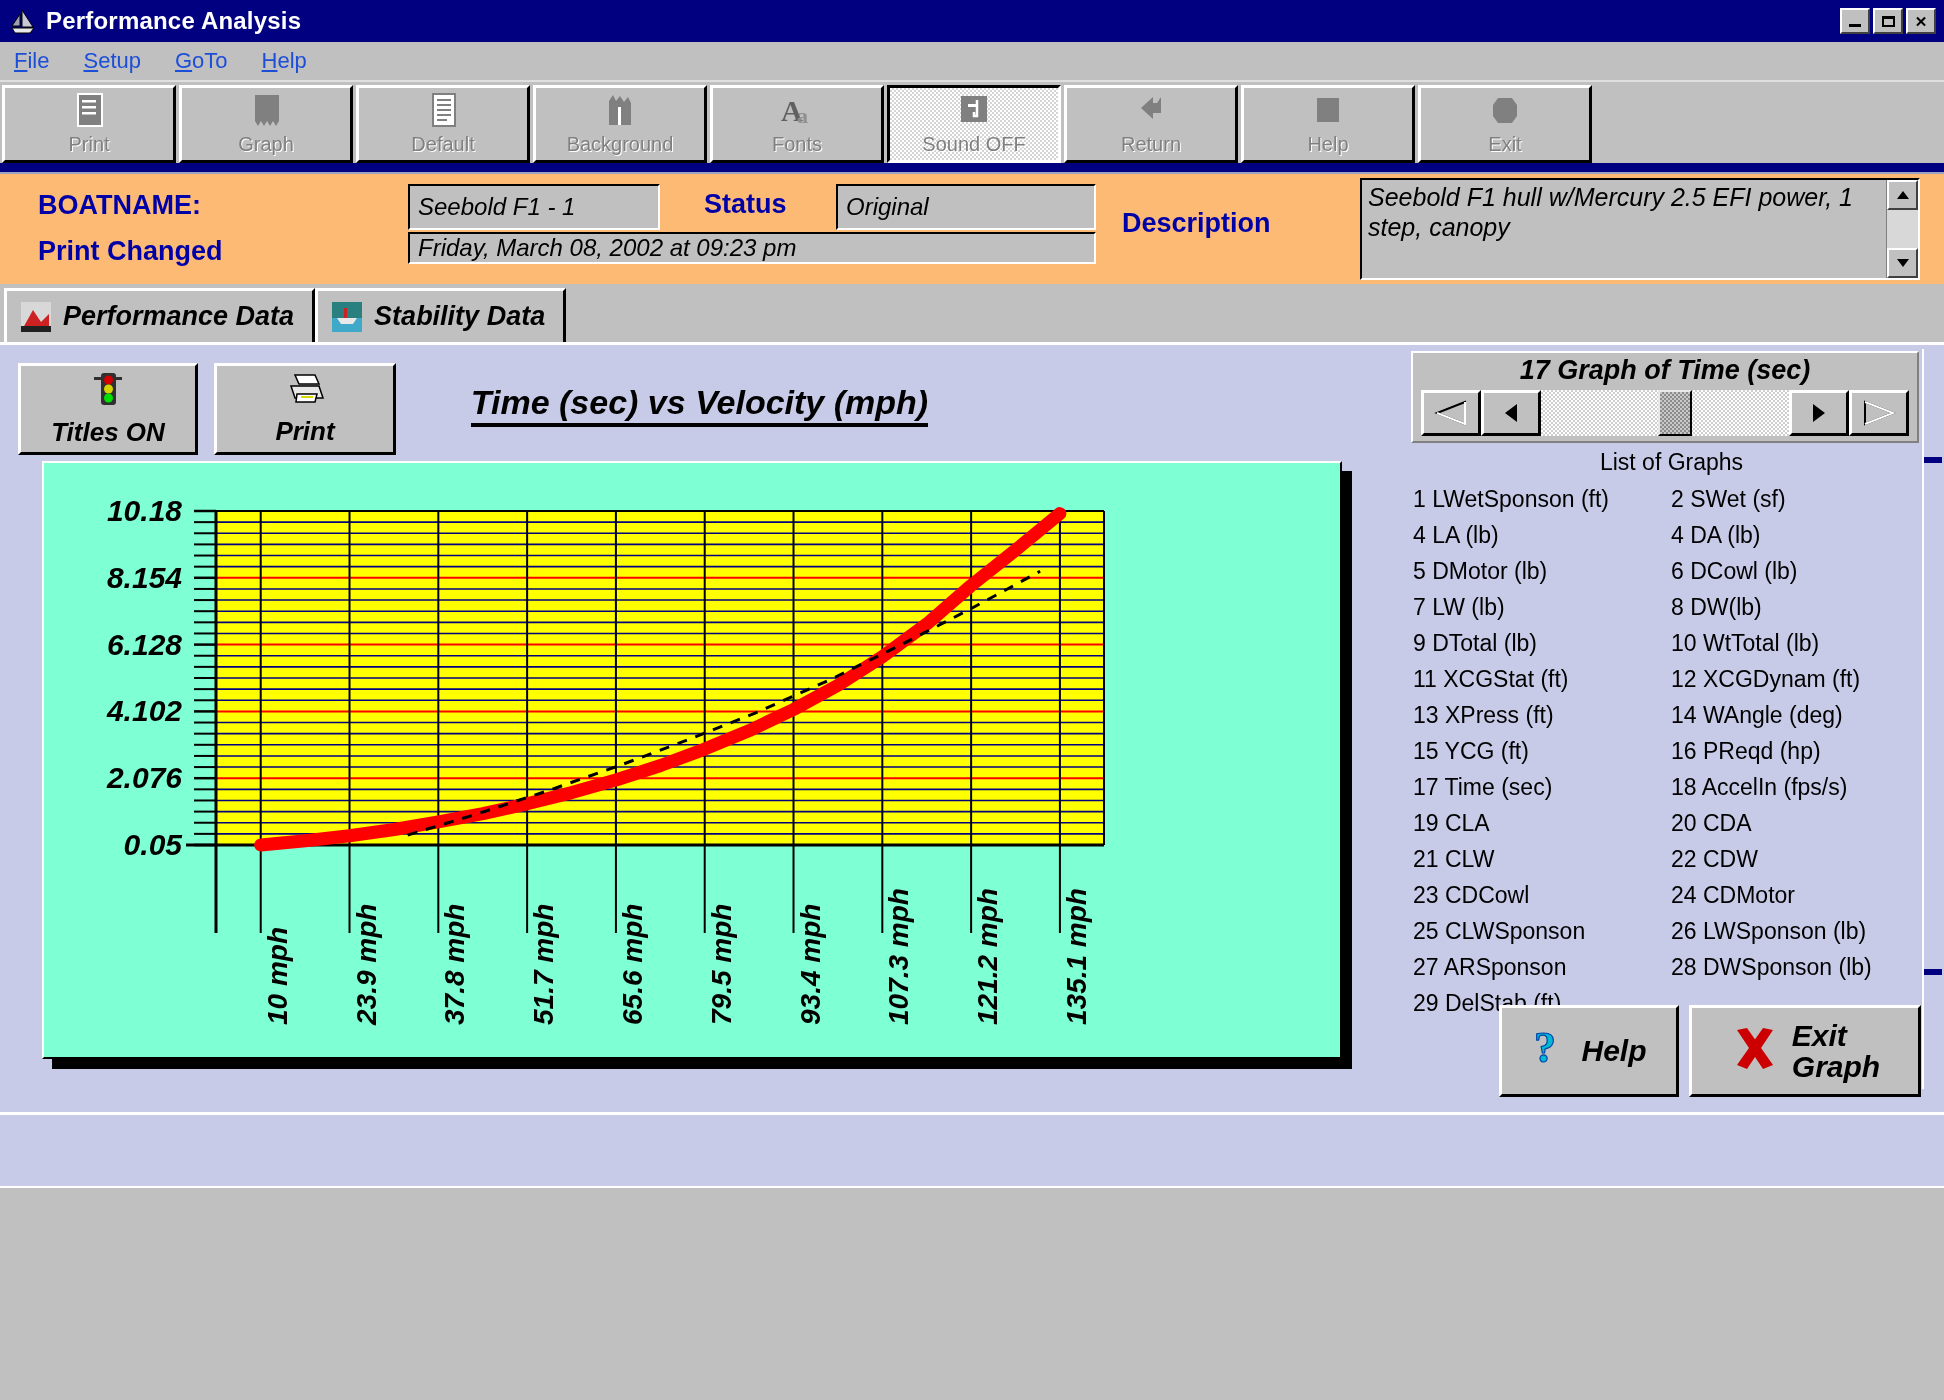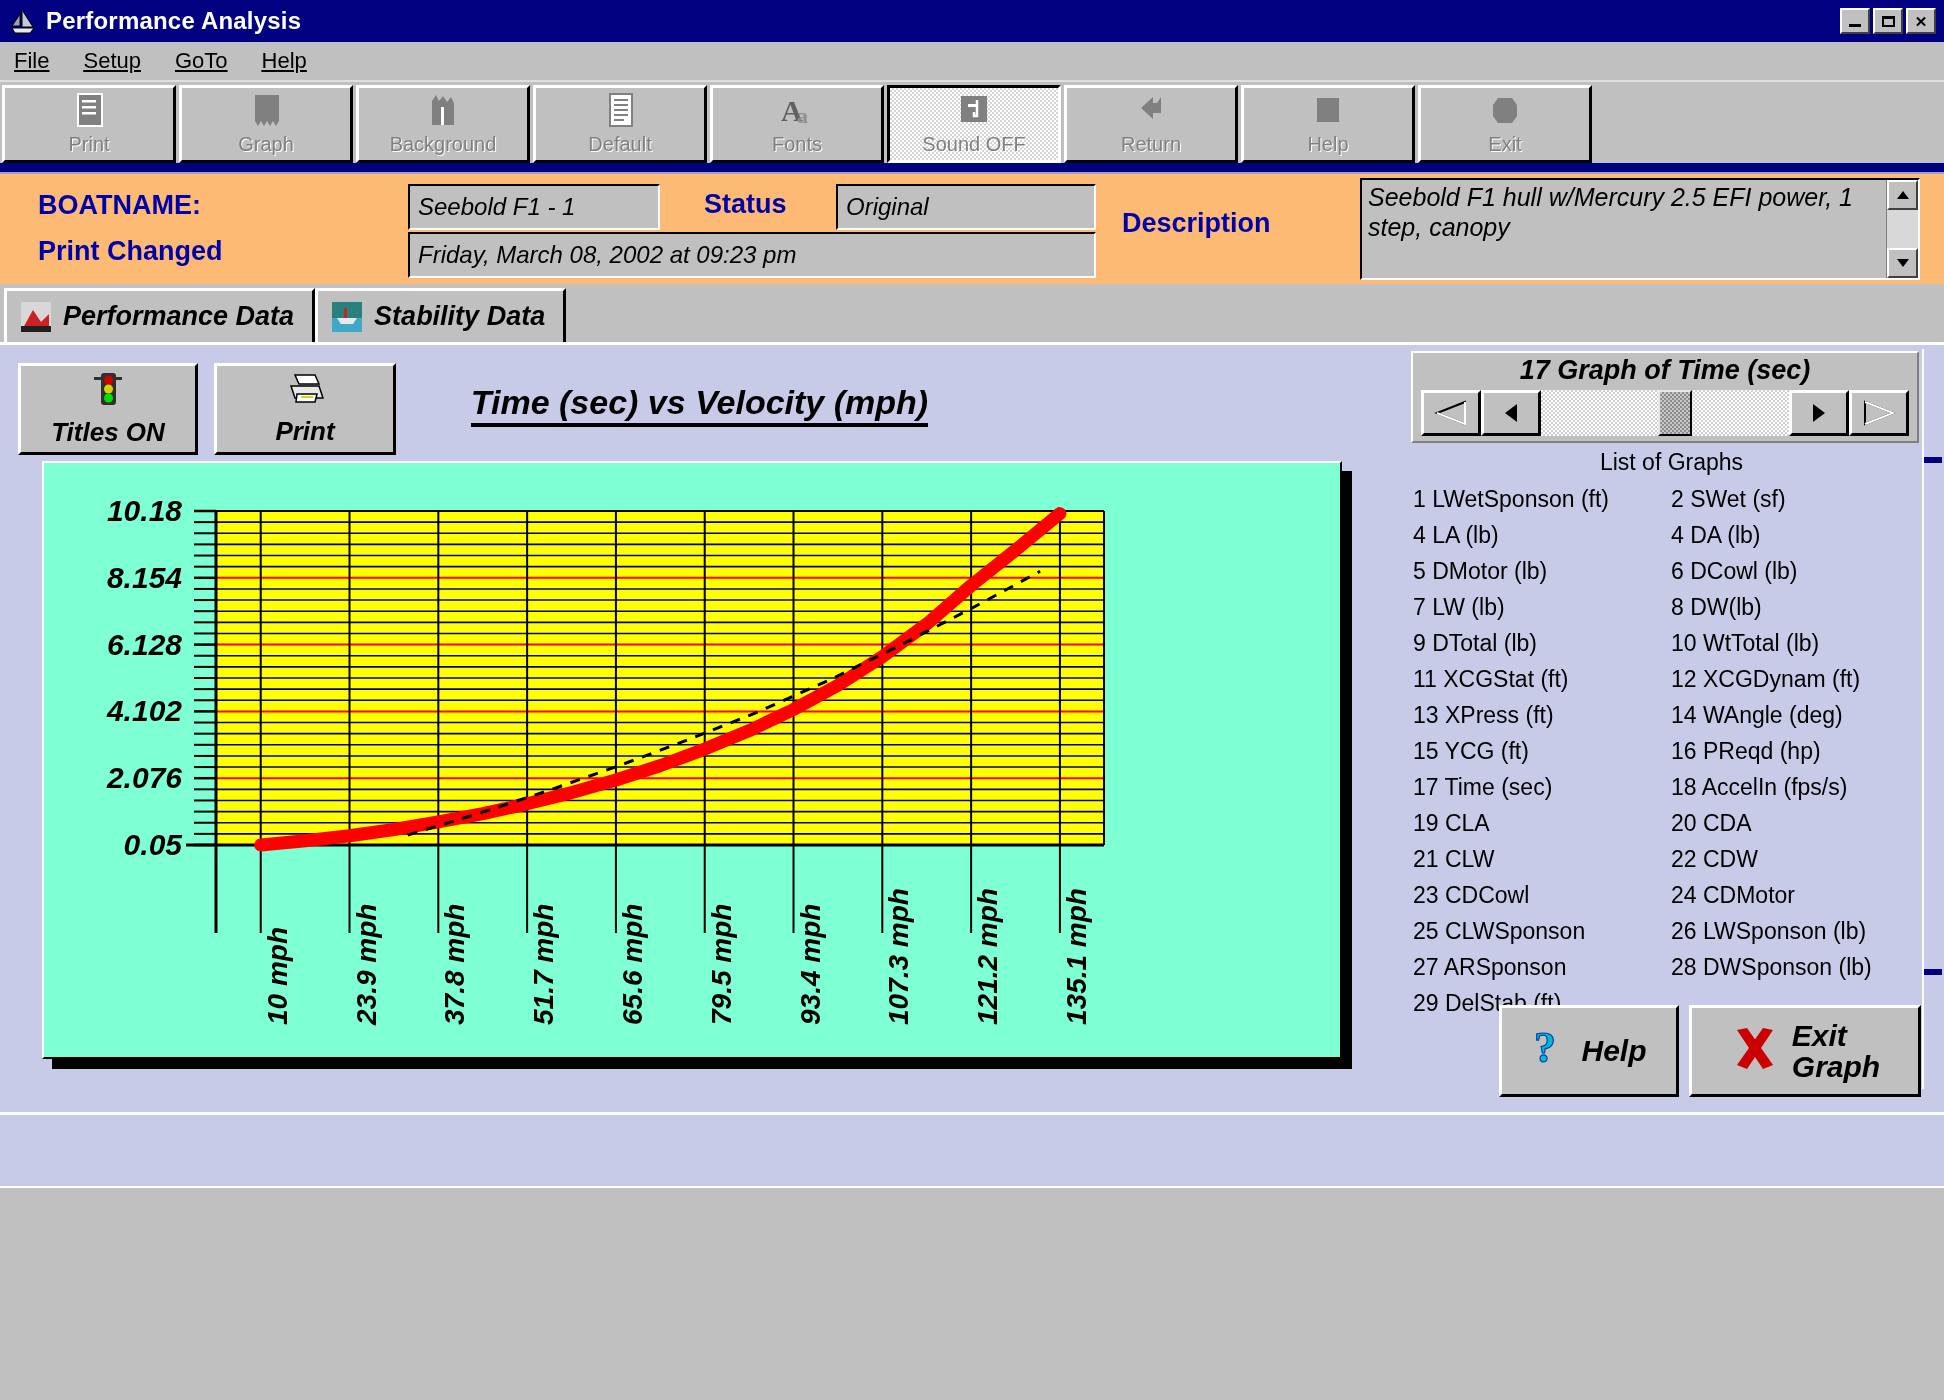--- a/index.html
+++ b/index.html
@@ -34,23 +34,22 @@
   }
   .win-btn .mini { width:12px; height:3px; background:#000; margin-top:8px; }
   .win-btn .box { width:13px; height:11px; border:2px solid #000; border-top-width:3px; }
 
   
   .menubar {
     height:38px; background:#c0c0c0; display:flex; align-items:center;
     padding-left:14px; gap:34px;
   }
   .menu-item {
-    font-size:22px; color:#000000; cursor:default;
-    font-family:"Liberation Sans", sans-serif;
-    text-decoration:underline;
+    font-size:22px; color:#1d4ed8; cursor:default;
+    font-family:"Liberation Sans", sans-serif;
   }
   .menu-item u { text-decoration:underline; }
 
   
   .toolbar {
     height:83px; background:#c0c0c0;
     border-top:2px solid #dfdfdf;
     display:flex; align-items:center; padding:2px 2px 0 2px;
   }
   .tbtn {
@@ -289,45 +288,45 @@
         <rect x="8" y="4" width="24" height="26" fill="#808080"></rect>
         <path d="M8 30 l3 5 l3 -5 l3 5 l3 -5 l3 5 l3 -5 l3 5 l3 -5 z" fill="#808080"></path>
       </svg>
     </div>
     <div class="tbtn-label">Graph</div>
   </div>
 
   <div class="tbtn">
     <div class="tbtn-icon">
       <svg width="38" height="40" viewBox="0 0 38 40">
-        <path d="M8 34 L8 10 L12 4 L15 10 L19 5 L23 11 L27 6 L30 12 L30 34 Z" fill="#808080"></path>
-        <rect x="17" y="16" width="3" height="18" fill="#fff"></rect>
-      </svg>
-    </div>
-    <div class="tbtn-label">Background</div>
-  </div>
-
-  <div class="tbtn">
-    <div class="tbtn-icon">
-      <svg width="38" height="40" viewBox="0 0 38 40">
         <rect x="9" y="3" width="22" height="32" fill="#fff" stroke="#808080" stroke-width="2"></rect>
         <g fill="#808080">
           <rect x="13" y="8" width="14" height="2"></rect>
             <rect x="13" y="13" width="14" height="2"></rect>
           <rect x="13" y="18" width="14" height="2"></rect>
             <rect x="13" y="23" width="14" height="2"></rect>
           <rect x="13" y="28" width="10" height="2"></rect>
         </g>
       </svg>
     </div>
     <div class="tbtn-label">Default</div>
   </div>
 
   <div class="tbtn">
     <div class="tbtn-icon">
+      <svg width="38" height="40" viewBox="0 0 38 40">
+        <path d="M8 34 L8 10 L12 4 L15 10 L19 5 L23 11 L27 6 L30 12 L30 34 Z" fill="#808080"></path>
+        <rect x="17" y="16" width="3" height="18" fill="#fff"></rect>
+      </svg>
+    </div>
+    <div class="tbtn-label">Background</div>
+  </div>
+
+  <div class="tbtn">
+    <div class="tbtn-icon">
       <svg width="40" height="40" viewBox="0 0 40 40">
         <text x="4" y="30" font-family="Liberation Serif, serif" font-size="30" font-weight="bold" fill="#606060">A</text>
         <text x="20" y="32" font-family="Liberation Serif, serif" font-size="22" font-weight="bold" fill="#909090">a</text>
       </svg>
     </div>
     <div class="tbtn-label">Fonts</div>
   </div>
 
   <div class="tbtn sunken">
     <div class="tbtn-icon">
@@ -371,21 +370,21 @@
 <div class="bluebar"></div>
 
 <div class="infopanel">
   <div class="info-left">
     <div class="lbl-blue" style="left:38px; top:16px;">BOATNAME:</div>
     <div class="field" style="left:408px; top:10px; width:252px; height:46px;">Seebold F1 - 1</div>
     <div class="lbl-blue" style="left:680px; top:15px;margin-left:24px;">Status</div>
     <div class="field" style="left:836px; top:10px; width:260px; height:46px;">Original</div>
 
     <div class="lbl-blue" style="left:38px; top:62px;">Print Changed</div>
-    <div class="field" style="left:408px; top:58px; width:688px; height:46px;">Friday, March 08, 2002 at 09:23 pm</div>
+    <div class="field" style="left:408px; top:58px; width:688px; height:32px;">Friday, March 08, 2002 at 09:23 pm</div>
   </div>
 
   <div class="lbl-blue" style="left:1122px; top:34px;">Description</div>
 
   <div class="descbox">
     <div class="desctext">Seebold F1 hull w/Mercury 2.5 EFI power, 1 step, canopy</div>
     <div class="descscroll">
       <div class="sbtn">
         <svg width="14" height="10" viewBox="0 0 14 10">
             <path d="M7 1 L13 9 L1 9 Z" fill="#000"></path>

